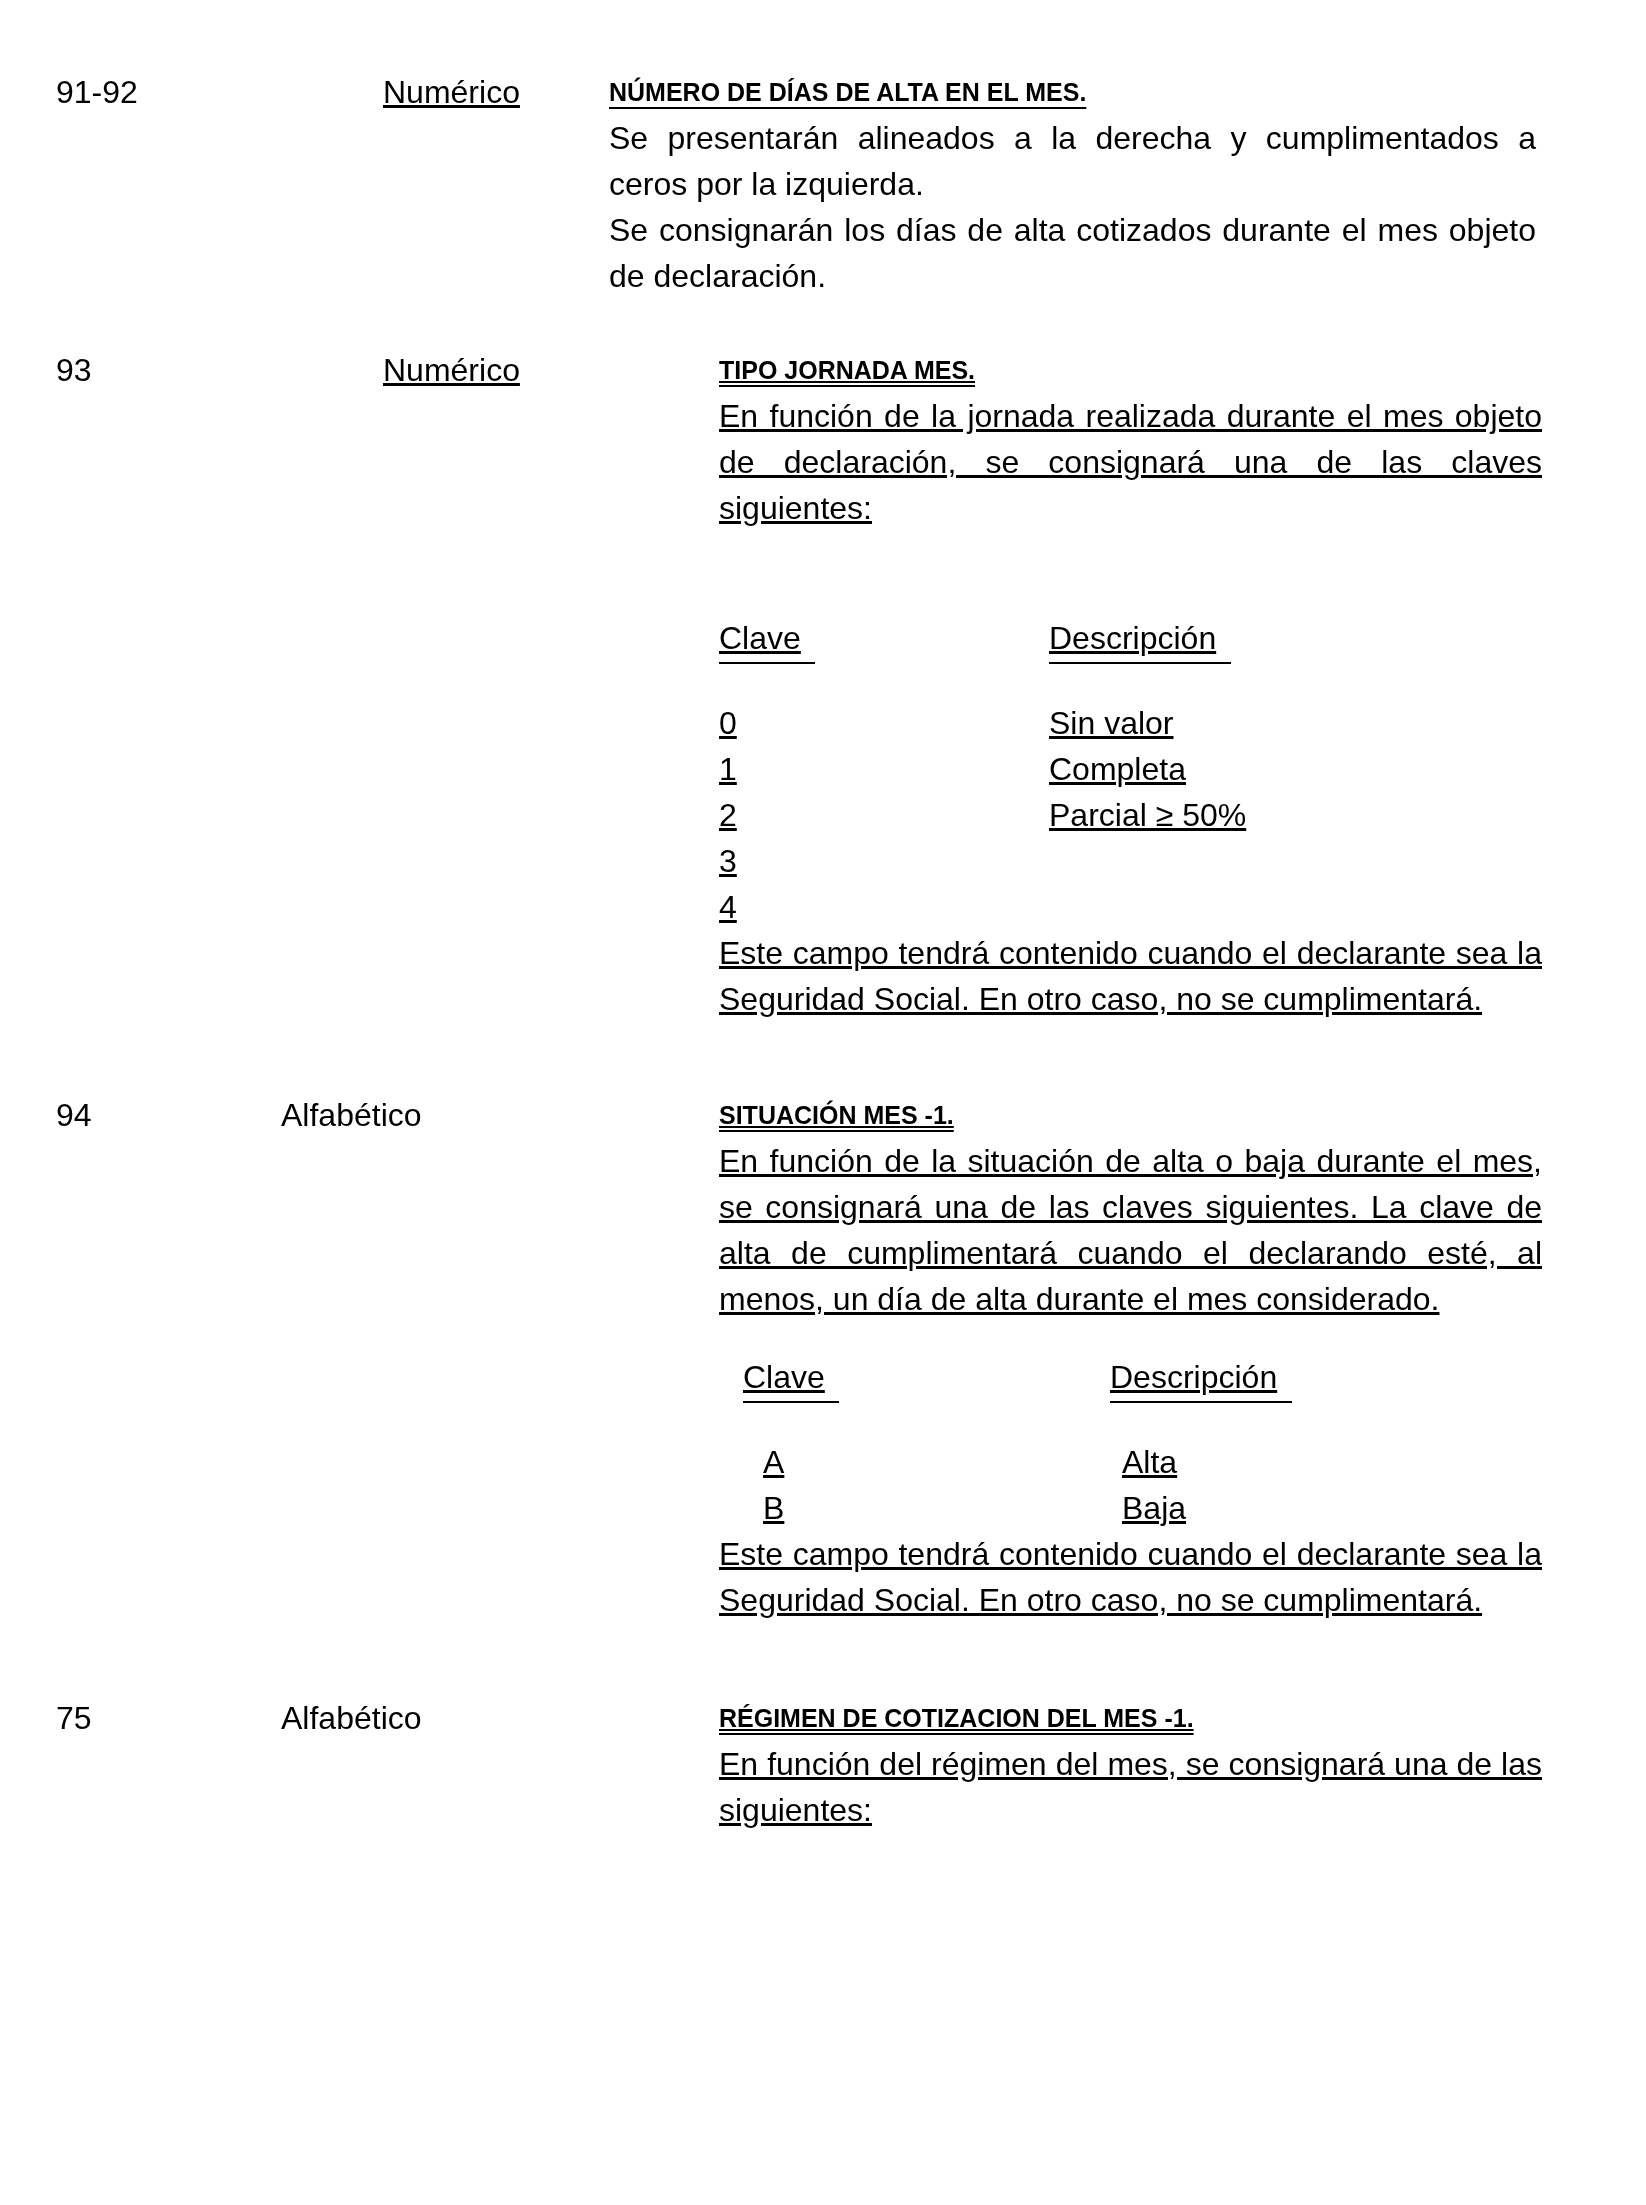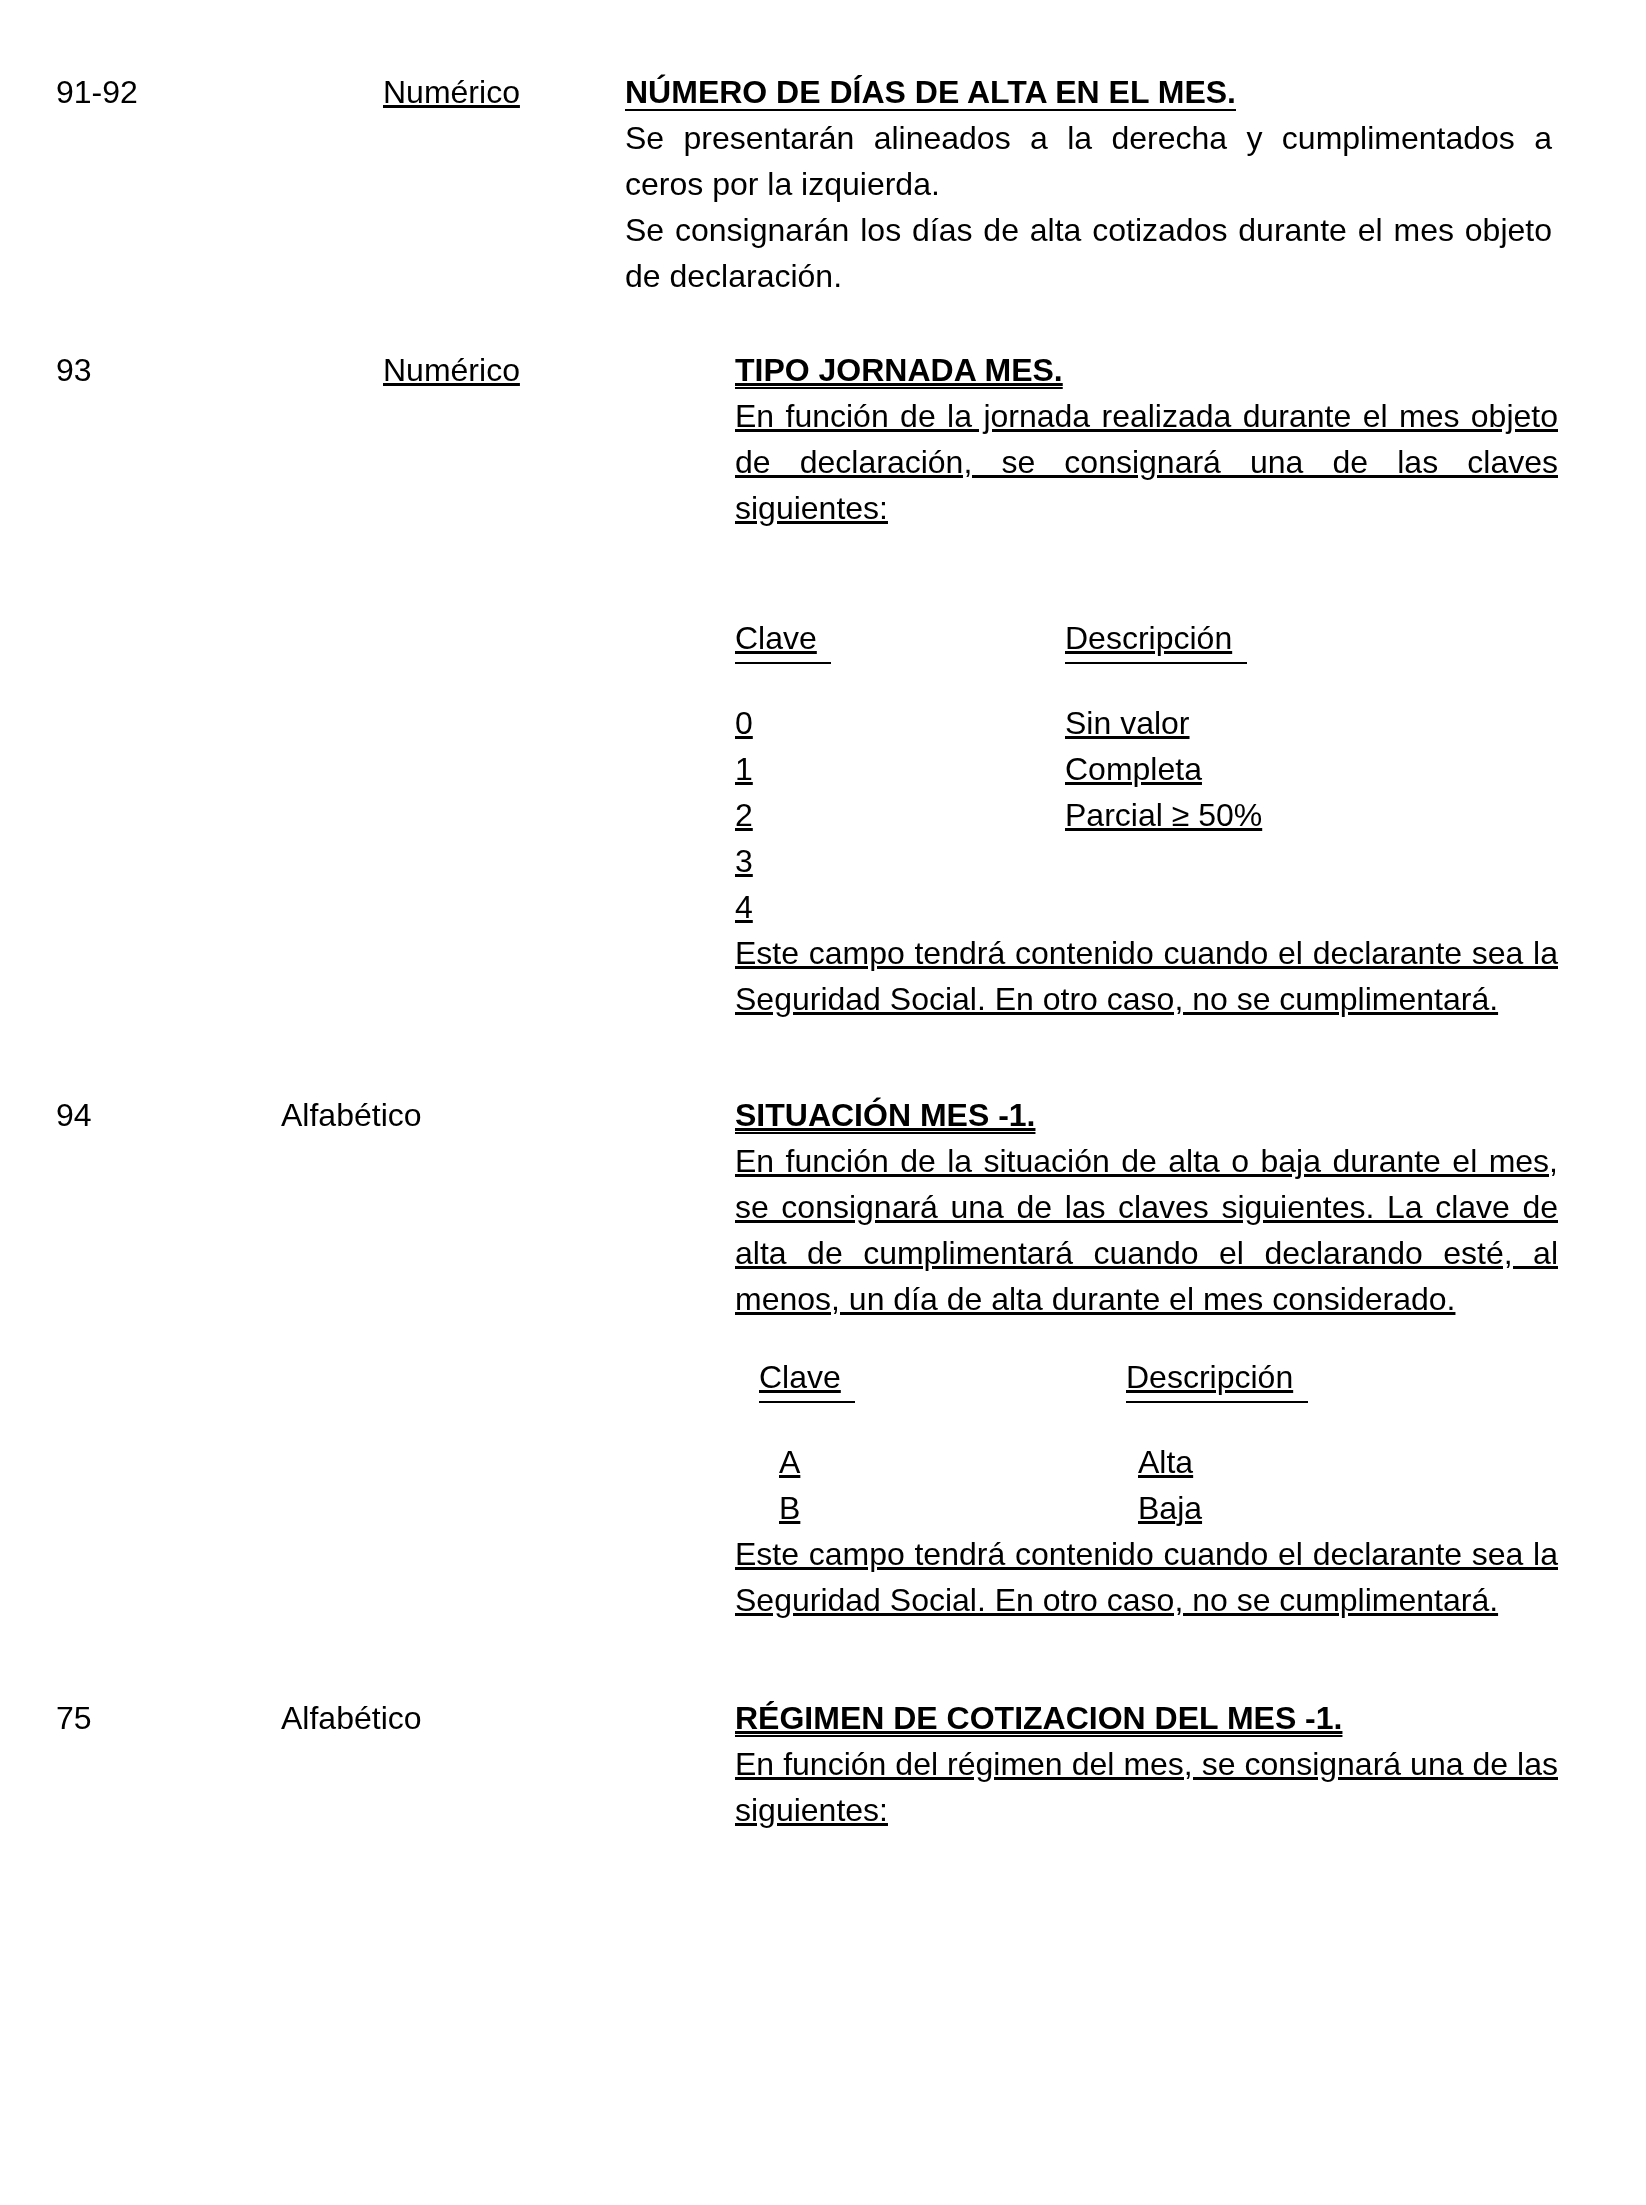--- a/index.html
+++ b/index.html
@@ -7,30 +7,30 @@
     width: 1647px;
     height: 2205px;
     overflow: hidden;
     background: #ffffff;
     color: #000000;
     font-family: "Liberation Sans", "DejaVu Sans", sans-serif;
     font-size: 32px;
     line-height: 46px;
   }
   .page { padding-top: 69px; }
-  section.fieldsec { position: relative; padding-left: 16px; }
+  section.fieldsec { position: relative; }
   .col-field { position: absolute; left: 56px; top: 0; white-space: nowrap; }
   .col-type  { position: absolute; top: 0; white-space: nowrap; }
   .type-num .col-type { left: 383px; text-decoration: underline; }
   .type-alf .col-type { left: 281px; }
   .sec1 .content { margin-left: 609px; width: 927px; }
   .secn .content { margin-left: 719px; width: 823px; text-decoration: underline; }
   .title {
     margin: 0;
-    font-size: 32px;
+    font-size: 25px;
     font-weight: bold;
     text-decoration: underline;
     text-decoration-thickness: 2.4px;
     text-underline-offset: 5.6px;
   }
   p.body { margin: 0; text-align: justify; }
   .intro { margin-top: 30px; }
   .sec93 { margin-top: 48px; }
   .sec94 { margin-top: 70px; }
   .sec95 { margin-top: 72px; }

